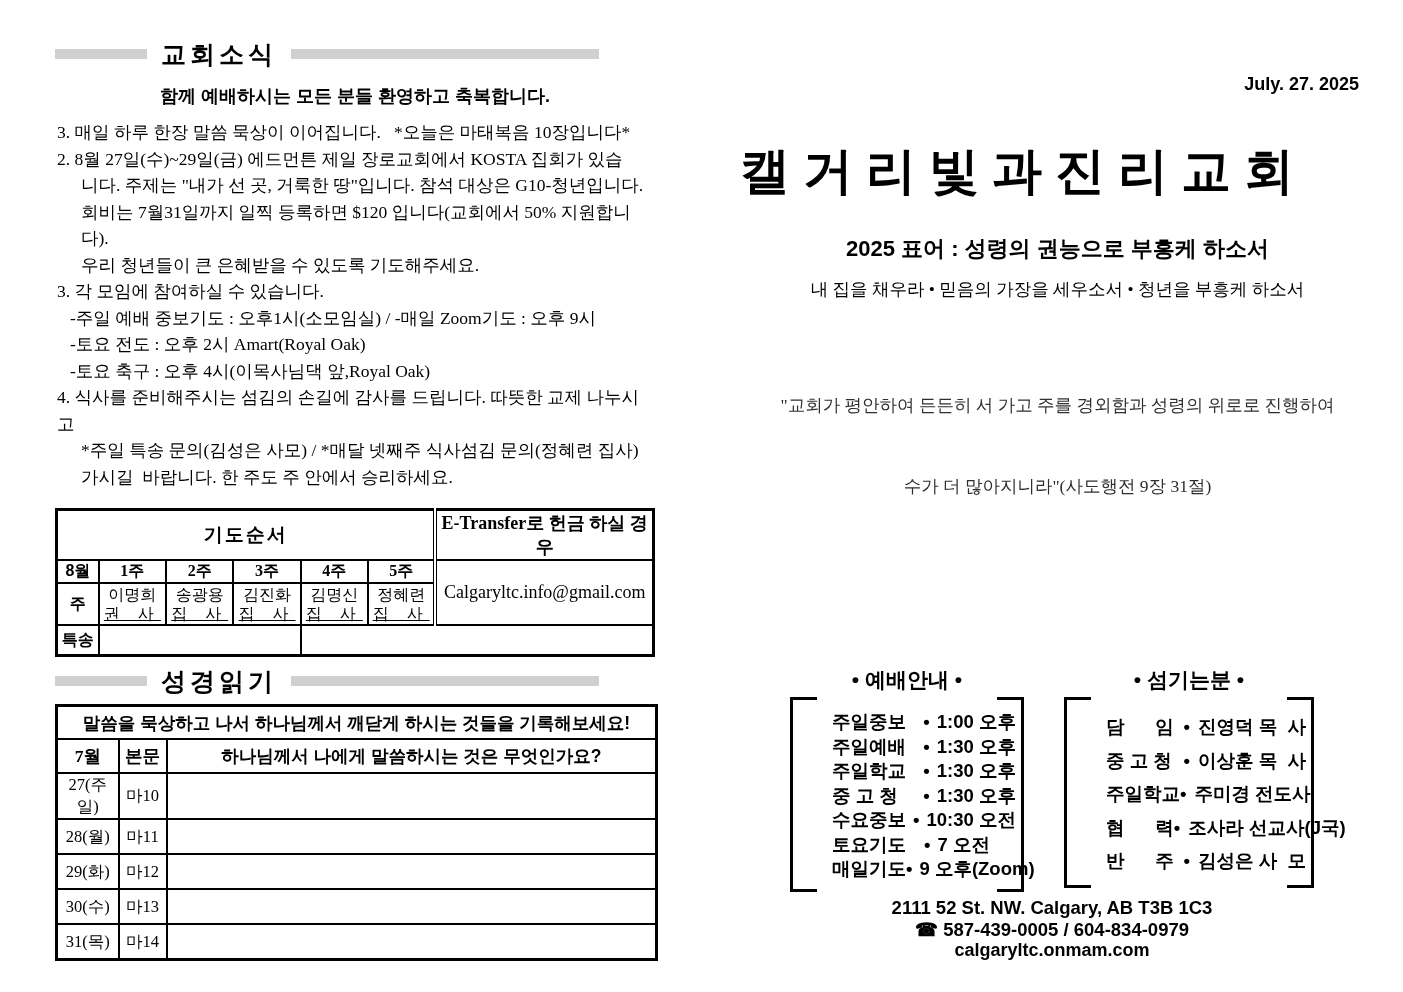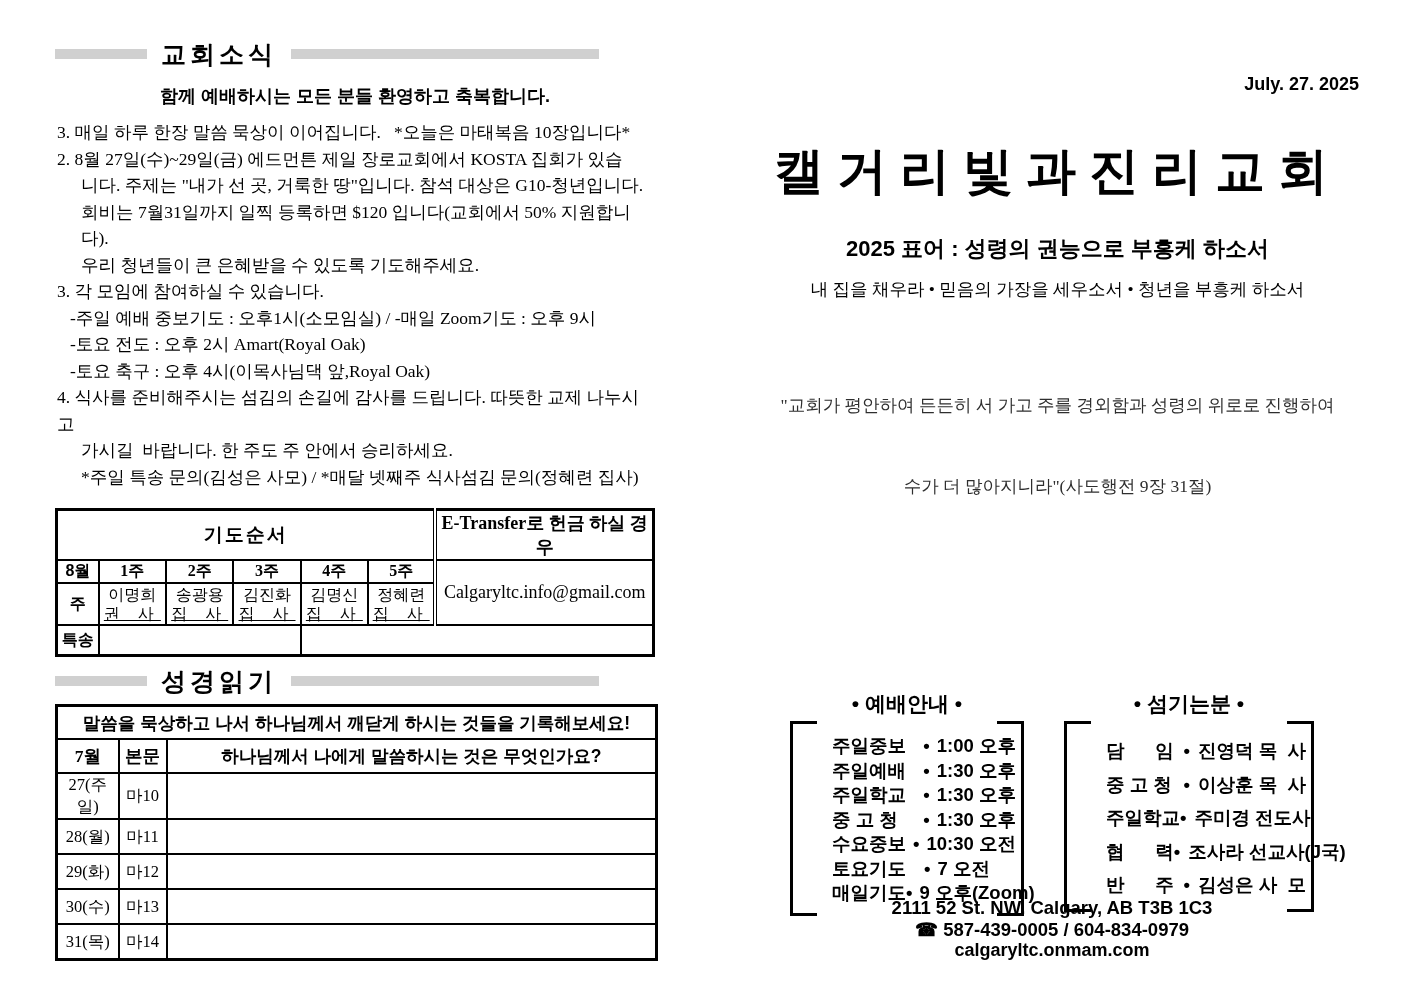--- a/index.html
+++ b/index.html
@@ -66,21 +66,21 @@
   
   .right-col { position:absolute; left:740px; top:0; width:635px; height:796px; }
 
   .date-line {
     position:absolute; top:74px; right:16px;
     font-family:"Liberation Sans",sans-serif;
     font-weight:bold; font-size:18px;
   }
   .church-title {
     position:absolute; top:138px; left:0; width:100%;
-    text-align:center; font-family:Liberation Sans, sans-serif;
+    font-family:Liberation Sans, sans-serif;
     font-weight:bold; font-size:50px; letter-spacing:13px; white-space:pre;
   }
   .motto {
     position:absolute; top:234px; left:0; width:100%;
     text-align:center; font-family:"Liberation Sans",sans-serif;
     font-weight:bold; font-size:22px; white-space:pre;
   }
   .motto-sub {
     position:absolute; top:277px; left:0; width:100%;
     text-align:center; font-size:17.5px; white-space:pre;
@@ -89,21 +89,21 @@
     position:absolute; top:338px; left:0; width:100%;
     text-align:center; font-size:17.5px; line-height:27px; color:#2e2e2e; white-space:pre;
   }
 
   .panels { position:absolute; left:50px; top:666px; width:524px; display:flex; gap:40px; }
   .panel { }
   .panel-1 { width:234px; }
   .panel-2 { width:250px; }
   .panel-title {
     text-align:center; font-family:"Liberation Sans",sans-serif;
-    font-weight:bold; font-size:21px; margin-bottom:3px; white-space:pre;margin-top:24px;
+    font-weight:bold; font-size:21px; margin-bottom:3px; white-space:pre;
   }
   .panel-body { position:relative; padding:13px 8px 10px 42px; }
   .panel-body::before, .panel-body::after {
     content:""; position:absolute; top:0; bottom:0; width:24px;
   }
   .panel-body::before { left:0; border:3px solid #000; border-right:none; }
   .panel-body::after  { right:0; border:3px solid #000; border-left:none; }
 
   .w-row { display:flex; align-items:baseline; font-family:"Liberation Sans",sans-serif;
            font-weight:bold; font-size:18.5px; line-height:24.5px; }
@@ -143,22 +143,22 @@
     <div class="ln ind0">3. 매일 하루 한장 말씀 묵상이 이어집니다.   *오늘은 마태복음 10장입니다*</div>
     <div class="ln ind0">2. 8월 27일(수)~29일(금) 에드먼튼 제일 장로교회에서 KOSTA 집회가 있습</div>
     <div class="ln ind2">니다. 주제는 "내가 선 곳, 거룩한 땅"입니다. 참석 대상은 G10-청년입니다.</div>
     <div class="ln ind2">회비는 7월31일까지 일찍 등록하면 $120 입니다(교회에서 50% 지원합니다).</div>
     <div class="ln ind2">우리 청년들이 큰 은혜받을 수 있도록 기도해주세요.</div>
     <div class="ln ind0">3. 각 모임에 참여하실 수 있습니다.</div>
     <div class="ln ind1">-주일 예배 중보기도 : 오후1시(소모임실) / -매일 Zoom기도 : 오후 9시</div>
     <div class="ln ind1">-토요 전도 : 오후 2시 Amart(Royal Oak)</div>
     <div class="ln ind1">-토요 축구 : 오후 4시(이목사님댁 앞,Royal Oak)</div>
     <div class="ln ind0">4. 식사를 준비해주시는 섬김의 손길에 감사를 드립니다. 따뜻한 교제 나누시고</div>
+    <div class="ln ind2">*주일 특송 문의(김성은 사모) / *매달 넷째주 식사섬김 문의(정혜련 집사)</div>
     <div class="ln ind2">가시길  바랍니다. 한 주도 주 안에서 승리하세요.</div>
-    <div class="ln ind2">*주일 특송 문의(김성은 사모) / *매달 넷째주 식사섬김 문의(정혜련 집사)</div>
   </div>
 
   <table class="prayer-table">
     <colgroup>
       <col style="width:42px">
         <col style="width:67px">
         <col style="width:67px">
       <col style="width:67px">
         <col style="width:67px">
         <col style="width:67px">

